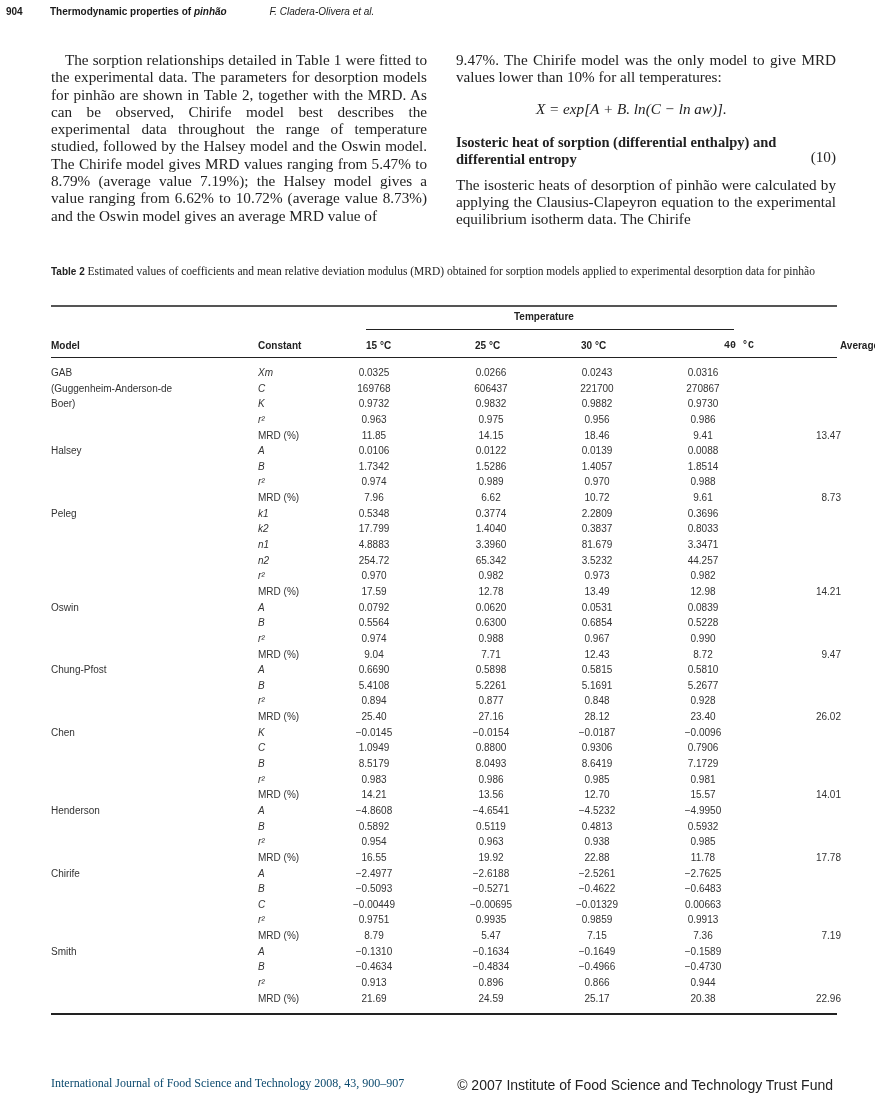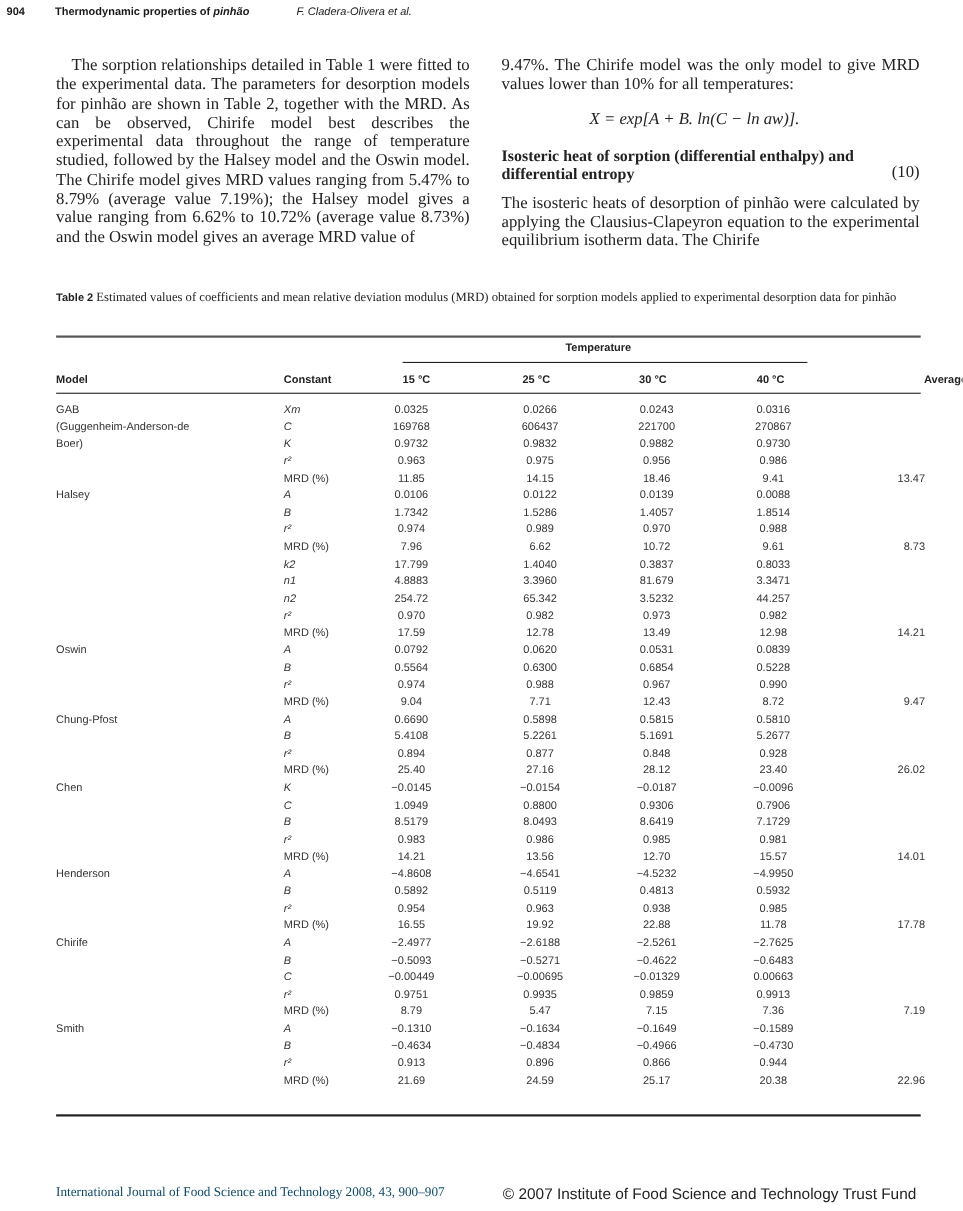--- a/index.html
+++ b/index.html
@@ -61,21 +61,21 @@
 </div>
 
 <div class="rule-thick" style="top:305px;"></div>
 <div class="th" style="left:514px; top:311px;">Temperature</div>
 <div class="rule-thin" style="left:366px; width:368px; top:329px;"></div>
 <div class="th" style="left:51px; top:340px;">Model</div>
 <div class="th" style="left:258px; top:340px;">Constant</div>
 <div class="th" style="left:366px; top:340px;">15 °C</div>
 <div class="th" style="left:475px; top:340px;">25 °C</div>
 <div class="th" style="left:581px; top:340px;">30 °C</div>
-<div class="th" style="left:688px; top:340px;">40 °C</div>
+<div class="th" style="left:724px; top:340px;font-family:Liberation Mono, monospace;">40 °C</div>
 <div class="th" style="left:800px; top:340px;margin-left:40px;">Average</div>
 <div class="rule-thin" style="left:51px; width:786px; top:357px;"></div>
 
 <div class="tbl" id="tbl">
     <div class="row">
       <span class="c-model">GAB</span>
       <span class="c-const sym">Xm</span>
       <span class="c-v c-v0">0.0325</span>
       <span class="c-v c-v1">0.0266</span>
       <span class="c-v c-v2">0.0243</span>
@@ -148,20 +148,29 @@
     <div class="row">
       <span class="c-model"></span>
       <span class="c-const">MRD (%)</span>
       <span class="c-v c-v0">7.96</span>
       <span class="c-v c-v1">6.62</span>
       <span class="c-v c-v2">10.72</span>
       <span class="c-v c-v3">9.61</span>
       <span class="c-avg">8.73</span>
     </div>
     <div class="row">
+      <span class="c-model">Peleg</span>
+      <span class="c-const sym">k1</span>
+      <span class="c-v c-v0">0.5348</span>
+      <span class="c-v c-v1">0.3774</span>
+      <span class="c-v c-v2">2.2809</span>
+      <span class="c-v c-v3">0.3696</span>
+      <span class="c-avg"></span>
+    </div>
+    <div class="row">
       <span class="c-model"></span>
       <span class="c-const sym">k2</span>
       <span class="c-v c-v0">17.799</span>
       <span class="c-v c-v1">1.4040</span>
       <span class="c-v c-v2">0.3837</span>
       <span class="c-v c-v3">0.8033</span>
       <span class="c-avg"></span>
     </div>
     <div class="row">
       <span class="c-model"></span>

